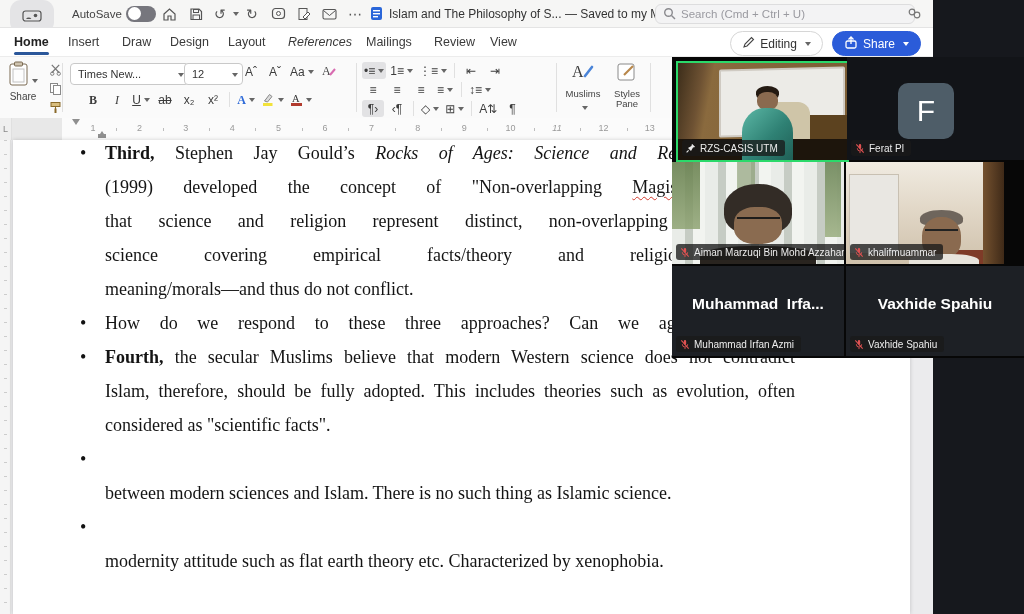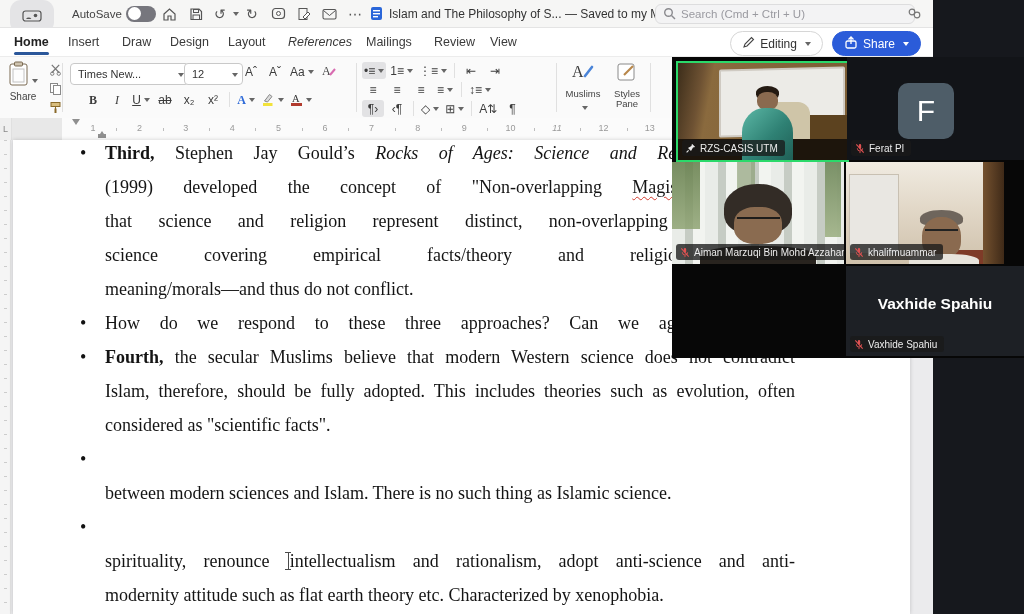--- a/index.html
+++ b/index.html
@@ -487,23 +487,20 @@
           <div class="doc-line">
             <span class="bullet">•</span>
           </div>
           <div class="doc-line">
             <div class="line-text ll"><span>between modern sciences and Islam. There is no such thing as Islamic science.</span></div>
           </div>
           <div class="doc-line">
             <span class="bullet">•</span>
           </div>
           <div class="doc-line">
-            <div class="line-text jl"><span>spirituality, renounce </span><span class="ibeam"></span><span>intellectualism and rationalism, adopt anti-science and anti-</span></div>
-          </div>
-          <div class="doc-line">
             <div class="line-text ll"><span>modernity attitude such as flat earth theory etc. Characterized by xenophobia.</span></div>
           </div>
         </div>
     </div>
     <div class="scrolltrack"></div>
   </div>
 </div>
 
 <div id="zoom">
 
@@ -582,20 +579,34 @@
             <rect x="4.6" y="1" width="2.8" height="5.6" rx="1.4" fill="#e05252"></rect>
             <path d="M2.8 6.2 a3.2 3.4 0 0 0 6.4 0" fill="none" stroke="#e05252" stroke-width="1.1"></path>
             <line x1="6" y1="10" x2="6" y2="12" stroke="#e05252" stroke-width="1.1"></line>
             <line x1="1.6" y1="1.6" x2="10.4" y2="11.4" stroke="#e05252" stroke-width="1.3"></line>
           </svg>
         </span>
       <span>khalifmuammar</span>
     </div>
   </div>
 
+  <div class="tile t-dark2" style="left:0;top:209px;width:172px;height:90px">
+    <div class="center-name">Muhammad  Irfa...</div>
+    <div class="vlabel">
+      <span class="mic">
+          <svg width="10" height="11" viewBox="0 0 12 13">
+            <rect x="4.6" y="1" width="2.8" height="5.6" rx="1.4" fill="#e05252"></rect>
+            <path d="M2.8 6.2 a3.2 3.4 0 0 0 6.4 0" fill="none" stroke="#e05252" stroke-width="1.1"></path>
+            <line x1="6" y1="10" x2="6" y2="12" stroke="#e05252" stroke-width="1.1"></line>
+            <line x1="1.6" y1="1.6" x2="10.4" y2="11.4" stroke="#e05252" stroke-width="1.3"></line>
+          </svg>
+        </span>
+      <span>Muhammad Irfan Azmi</span>
+    </div>
+  </div>
 
   <div class="tile t-dark2" style="left:174px;top:209px;width:178px;height:90px">
     <div class="center-name">Vaxhide Spahiu</div>
     <div class="vlabel">
       <span class="mic">
           <svg width="10" height="11" viewBox="0 0 12 13">
             <rect x="4.6" y="1" width="2.8" height="5.6" rx="1.4" fill="#e05252"></rect>
             <path d="M2.8 6.2 a3.2 3.4 0 0 0 6.4 0" fill="none" stroke="#e05252" stroke-width="1.1"></path>
             <line x1="6" y1="10" x2="6" y2="12" stroke="#e05252" stroke-width="1.1"></line>
             <line x1="1.6" y1="1.6" x2="10.4" y2="11.4" stroke="#e05252" stroke-width="1.3"></line>

